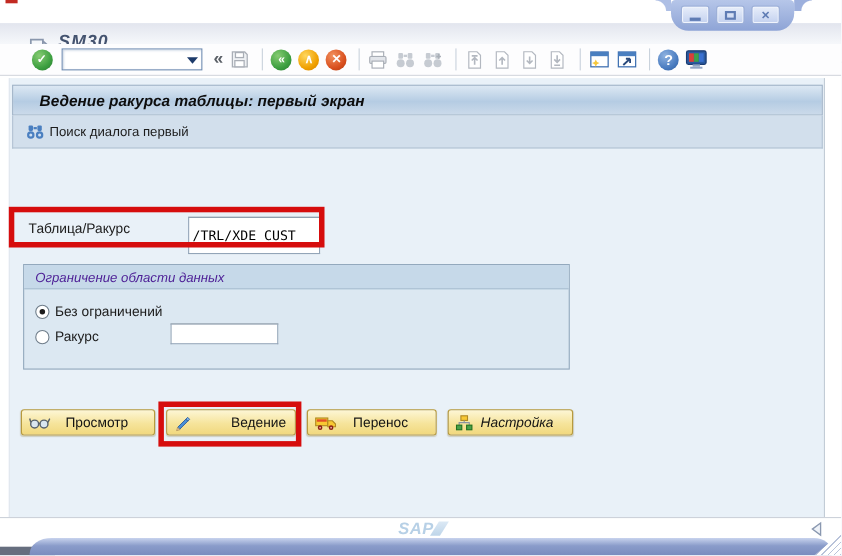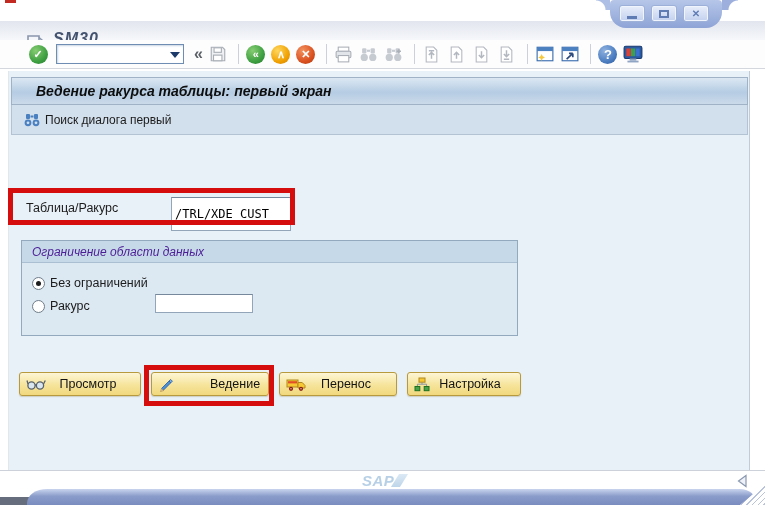--- a/index.html
+++ b/index.html
@@ -82,21 +82,21 @@
     border:1px solid #93a5b8; border-top-color:#76889b; font-size:12px; padding:0 3px; outline:none; }
 
   .action-btn { position:absolute; top:301px; height:24px; border:1px solid #b79a3e; border-radius:3px;
     background:linear-gradient(#fdf6d5,#f6e49b 55%,#f1d87e); display:flex; align-items:center;
     font-size:12.5px; color:#141414; box-shadow:0 1px 1px rgba(120,100,30,.25); cursor:default; }
   .action-btn .ab-icon { margin-left:6px; display:flex; }
   .action-btn .ab-label { flex:1; text-align:center; padding-right:10px; }
   .btn-view { left:10px; width:122px; }
   .btn-maintain { left:142px; width:118px;gap:36px; }
   .btn-transport { left:270px; width:118px; }
-  .btn-customize { left:398px; width:114px; }
+  .btn-customize { left:398px; width:114px;font-style:italic; }
 
   
   .ann { position:absolute; border:5px solid #d60d0d; z-index:60; pointer-events:none; }
   .ann-field { left:8px; top:188px; width:287px; height:37px; }
   .ann-button { left:144px; top:365px; width:130px; height:41px; }
 
   
   .statusbar { position:absolute; left:0; top:470px; width:765px; height:20px; background:#fff;
     border-top:1px solid #cdd2da;padding-left:32px; }
   .sap-logo { position:absolute; left:362px; top:1px; font-size:15px; font-weight:bold;

